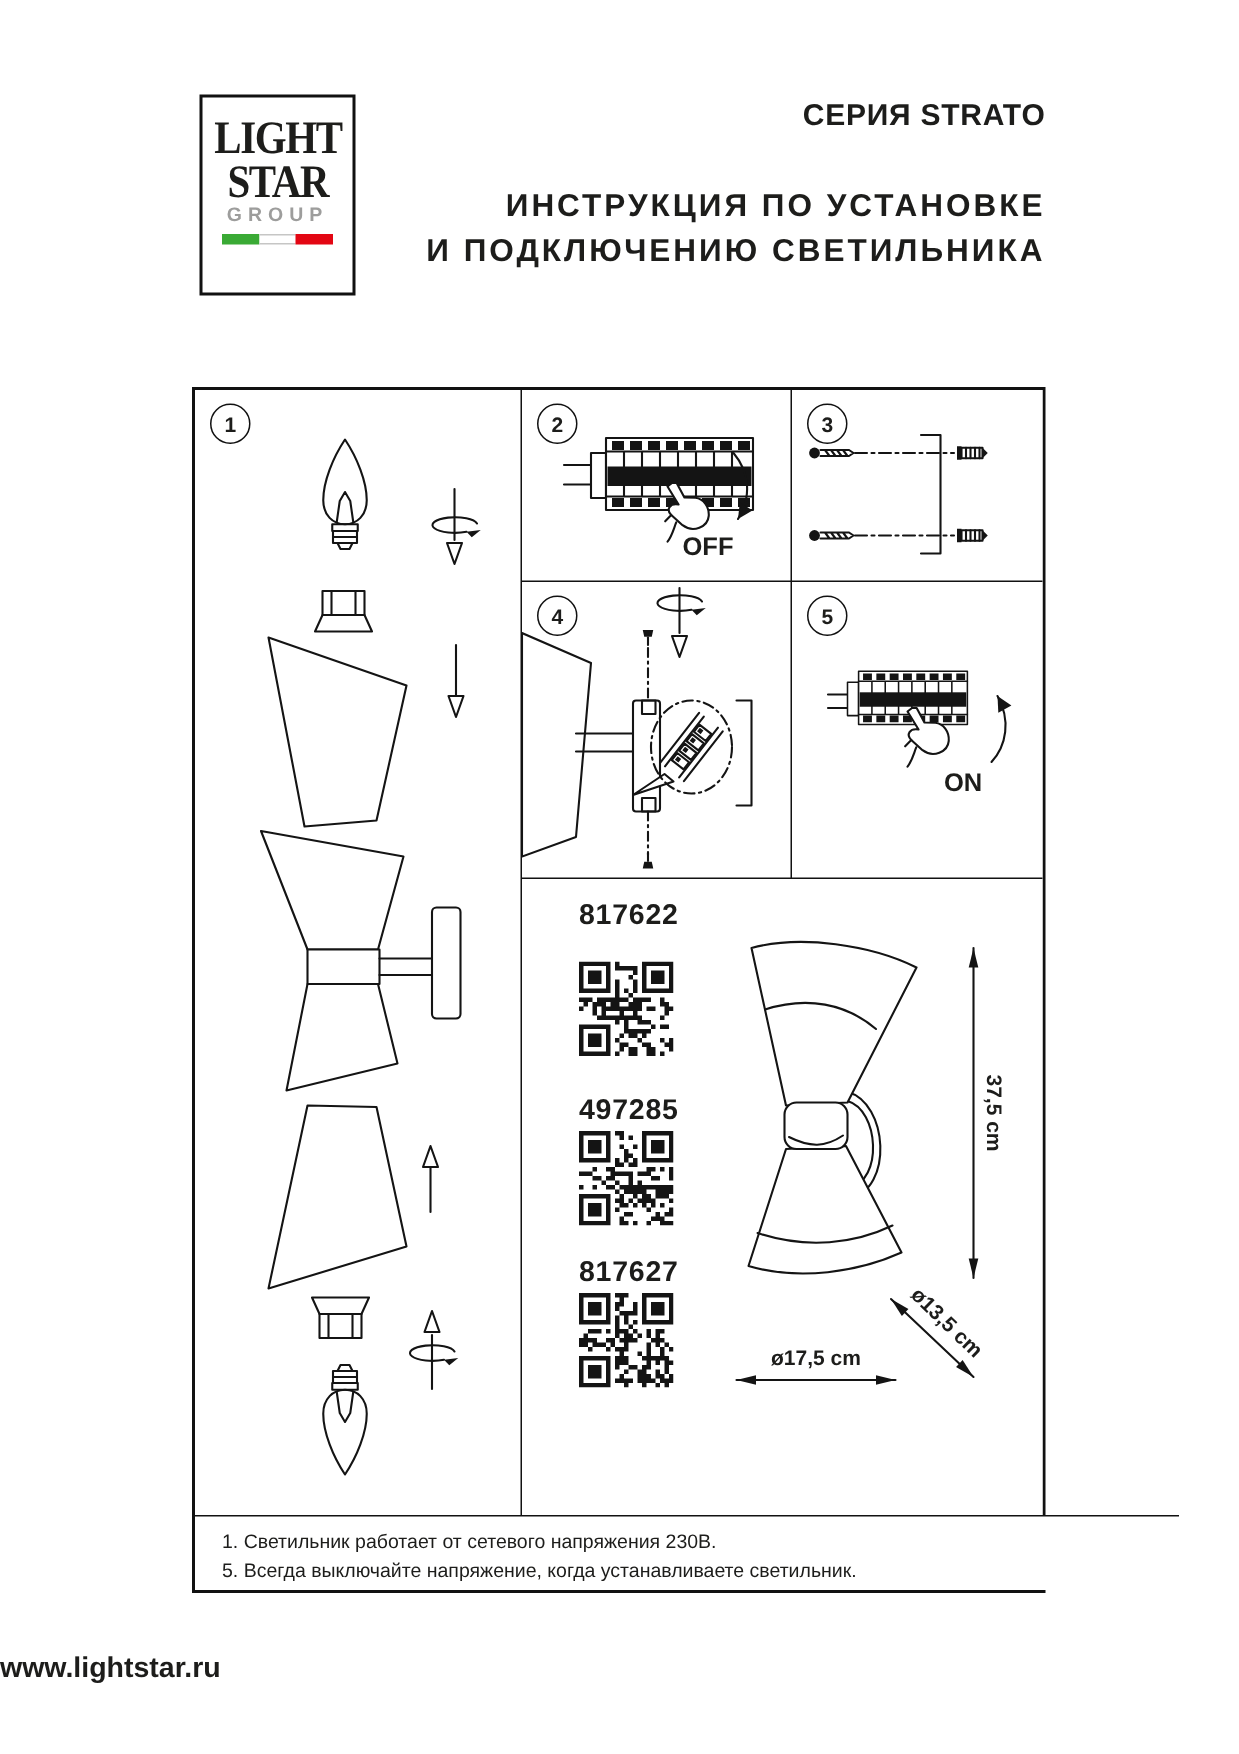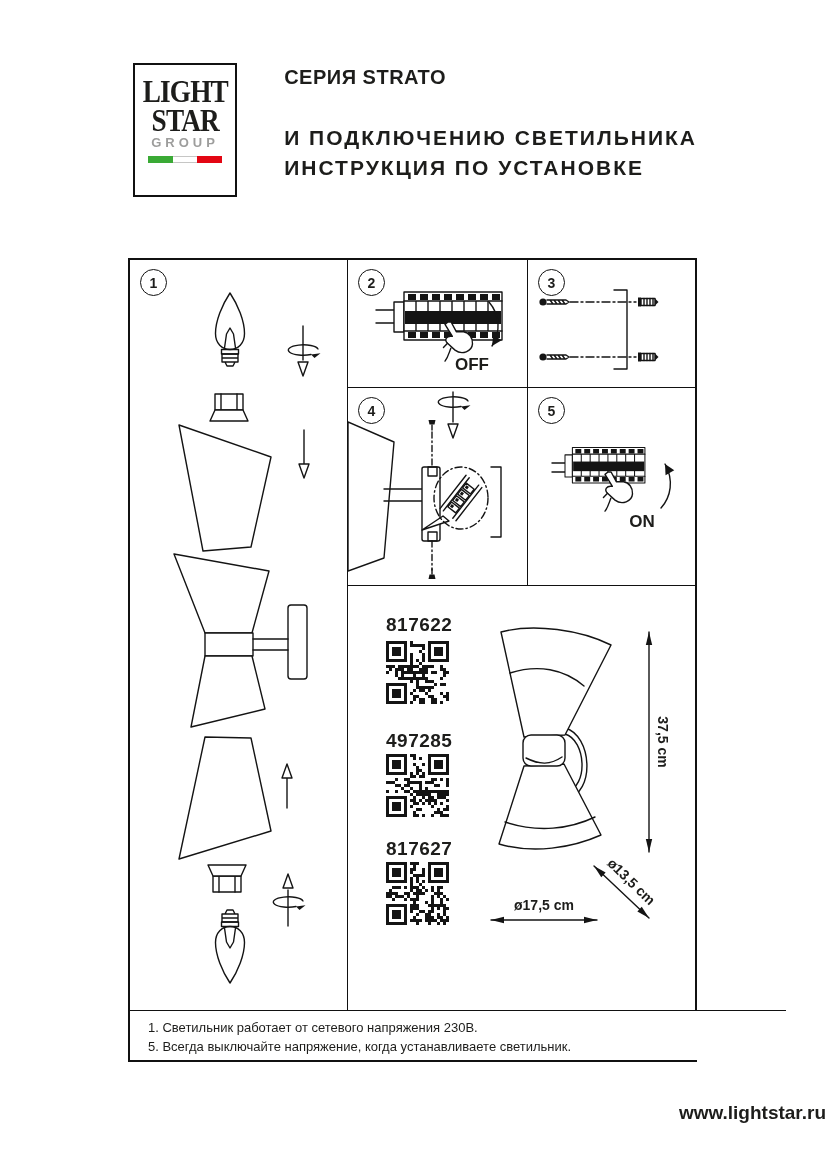--- a/index.html
+++ b/index.html
@@ -11,21 +11,21 @@
         box-sizing:border-box;display:flex;flex-direction:column;align-items:center;padding-top:13px;}
   .logo .w{font-family:"Liberation Serif",serif;font-weight:bold;font-size:31px;line-height:0.92;
            letter-spacing:-1px;transform:scaleX(0.88);color:#1d1d1b;}
   .logo .grp{margin-top:0;font-size:13px;letter-spacing:4px;color:#9d9d9c;font-weight:bold;}
   .logo .flag{margin-top:6px;width:74px;height:7px;display:flex;}
   .logo .flag div{flex:1;height:100%;box-sizing:border-box;}
   .flag .g{background:#3aaa35;}
   .flag .w2{background:#fff;border:1px solid #c6c6c5;border-left:none;border-right:none;}
   .flag .r{background:#e30613;}
 
-  .titleblock{position:absolute;right:129px;top:62px;text-align:left;}
+  .titleblock{position:absolute;right:129px;top:62px;text-align:right;}
   .titleblock .l1{font-size:20px;font-weight:bold;line-height:30px;letter-spacing:0.5px;}
   .titleblock .inst{margin-top:31px;font-size:21px;font-weight:bold;line-height:30px;letter-spacing:2px;}
 
   
   .tbl{position:absolute;left:128px;top:258px;width:569px;height:804px;border:2px solid #111;box-sizing:border-box;background:#fff;}
   .panel{position:absolute;box-sizing:border-box;background:#fff;}
   .p1{left:0;top:0;width:218px;height:750px;border-right:1.5px solid #111;}
   .p2{left:218px;top:0;width:180px;height:128px;border-right:1.5px solid #111;border-bottom:1.5px solid #111;}
   .p3{left:398px;top:0;width:167px;height:128px;border-bottom:1.5px solid #111;}
   .p4{left:218px;top:128px;width:180px;height:198px;border-right:1.5px solid #111;border-bottom:1.5px solid #111;}
@@ -33,21 +33,21 @@
   .p6{left:218px;top:326px;width:347px;height:424px;}
   .notes{left:0;top:750px;width:656px;height:50px;border-top:1.5px solid #111;padding:7px 0 0 18px;font-size:13px;line-height:19px;}
 
   .stepnum{position:absolute;left:10px;top:9px;width:25px;height:25px;border:1.5px solid #111;border-radius:50%;
            font-size:14px;font-weight:bold;display:flex;align-items:center;justify-content:center;background:#fff;z-index:2;}
   .panel svg{position:absolute;left:0;top:0;}
 
   .article{position:absolute;font-size:19px;font-weight:bold;letter-spacing:0.5px;}
   .qr{position:absolute;width:63px;height:63px;}
 
-  .footer{position:absolute;left:0;top:1102px;width:826px;text-align:right;font-size:19px;font-weight:bold;}
+  .footer{position:absolute;left:0;top:1102px;width:826px;text-align:left;font-size:19px;font-weight:bold;}
 
   svg .ln{stroke:#141414;stroke-width:1.4;fill:none;stroke-linejoin:round;stroke-linecap:round;}
   svg .fw{stroke:#141414;stroke-width:1.4;fill:#fff;stroke-linejoin:round;}
   svg .fb{fill:#141414;stroke:none;}
   svg text{font-family:"Liberation Sans",sans-serif;fill:#1d1d1b;}
 </style>
 </head>
 <body>
 
 <div class="sheet">
@@ -102,22 +102,22 @@
     <div class="flag">
       <div class="g"></div>
         <div class="w2"></div>
         <div class="r"></div>
     </div>
   </div>
 
   <div class="titleblock">
     <div class="l1">СЕРИЯ STRATO</div>
     <div class="inst">
+      <div>ИНСТРУКЦИЯ ПО УСТАНОВКЕ</div>
       <div>И ПОДКЛЮЧЕНИЮ СВЕТИЛЬНИКА</div>
-      <div>ИНСТРУКЦИЯ ПО УСТАНОВКЕ</div>
     </div>
   </div>
 
   <div class="tbl">
 
     <div class="panel p1">
       <div class="stepnum">1</div>
       <svg width="216" height="748" viewBox="0 0 216 748">
         <use href="#bulb" transform="translate(100,85)"></use>
         <g>
@@ -242,21 +242,21 @@
         </g>
         <g>
           <line class="ln" x1="246" y1="280" x2="301" y2="332" marker-start="url(#dimarrow)" marker-end="url(#dimarrow)"></line>
           <text x="280" y="299" transform="rotate(44 280 299)" text-anchor="middle" font-size="14" font-weight="bold">ø13,5 cm</text>
         </g>
         <g>
           <line class="ln" x1="143" y1="334" x2="249" y2="334" marker-start="url(#dimarrow)" marker-end="url(#dimarrow)"></line>
           <text x="196" y="324" text-anchor="middle" font-size="14" font-weight="bold">ø17,5 cm</text>
         </g>
       </svg>
-      <div class="article" style="left:38px;top:28px">817622</div>
+      <div class="article" style="left:38px;top:14px">817622</div>
       <div class="qr" style="left:38px;top:55px">
           <svg width="63" height="63" viewBox="0 0 63 63">
             <path d="M24,0h3v3h-3zM24,3h3v3h-3zM27,3h3v3h-3zM30,3h3v3h-3zM33,3h3v3h-3zM36,3h3v3h-3zM36,6h3v3h-3zM33,9h3v3h-3zM24,12h3v3h-3zM36,12h3v3h-3zM24,15h3v3h-3zM36,15h3v3h-3zM24,18h3v3h-3zM30,18h3v3h-3zM36,18h3v3h-3zM24,21h3v3h-3zM33,21h3v3h-3zM0,24h3v3h-3zM3,24h3v3h-3zM6,24h3v3h-3zM12,24h3v3h-3zM15,24h3v3h-3zM18,24h3v3h-3zM21,24h3v3h-3zM24,24h3v3h-3zM27,24h3v3h-3zM30,24h3v3h-3zM36,24h3v3h-3zM39,24h3v3h-3zM42,24h3v3h-3zM45,24h3v3h-3zM54,24h3v3h-3zM3,27h3v3h-3zM9,27h3v3h-3zM12,27h3v3h-3zM15,27h3v3h-3zM21,27h3v3h-3zM24,27h3v3h-3zM33,27h3v3h-3zM36,27h3v3h-3zM39,27h3v3h-3zM54,27h3v3h-3zM57,27h3v3h-3zM0,30h3v3h-3zM9,30h3v3h-3zM15,30h3v3h-3zM18,30h3v3h-3zM21,30h3v3h-3zM24,30h3v3h-3zM27,30h3v3h-3zM30,30h3v3h-3zM33,30h3v3h-3zM36,30h3v3h-3zM39,30h3v3h-3zM45,30h3v3h-3zM48,30h3v3h-3zM57,30h3v3h-3zM60,30h3v3h-3zM9,33h3v3h-3zM15,33h3v3h-3zM27,33h3v3h-3zM36,33h3v3h-3zM57,33h3v3h-3zM12,36h3v3h-3zM15,36h3v3h-3zM18,36h3v3h-3zM21,36h3v3h-3zM24,36h3v3h-3zM27,36h3v3h-3zM30,36h3v3h-3zM33,36h3v3h-3zM36,36h3v3h-3zM39,36h3v3h-3zM54,36h3v3h-3zM24,39h3v3h-3zM30,39h3v3h-3zM39,39h3v3h-3zM42,39h3v3h-3zM45,39h3v3h-3zM30,42h3v3h-3zM48,42h3v3h-3zM54,42h3v3h-3zM57,42h3v3h-3zM30,45h3v3h-3zM33,45h3v3h-3zM36,45h3v3h-3zM39,45h3v3h-3zM42,45h3v3h-3zM45,45h3v3h-3zM27,48h3v3h-3zM33,48h3v3h-3zM36,48h3v3h-3zM42,48h3v3h-3zM24,51h3v3h-3zM39,51h3v3h-3zM54,51h3v3h-3zM60,51h3v3h-3zM27,54h3v3h-3zM30,54h3v3h-3zM42,54h3v3h-3zM45,54h3v3h-3zM57,54h3v3h-3zM60,54h3v3h-3zM27,57h3v3h-3zM33,57h3v3h-3zM36,57h3v3h-3zM45,57h3v3h-3zM48,57h3v3h-3zM60,57h3v3h-3zM24,60h3v3h-3zM33,60h3v3h-3zM36,60h3v3h-3zM45,60h3v3h-3zM48,60h3v3h-3zM54,60h3v3h-3zM0,0h3v3h-3zM3,0h3v3h-3zM6,0h3v3h-3zM9,0h3v3h-3zM12,0h3v3h-3zM15,0h3v3h-3zM18,0h3v3h-3zM0,3h3v3h-3zM18,3h3v3h-3zM0,6h3v3h-3zM6,6h3v3h-3zM9,6h3v3h-3zM12,6h3v3h-3zM18,6h3v3h-3zM0,9h3v3h-3zM6,9h3v3h-3zM9,9h3v3h-3zM12,9h3v3h-3zM18,9h3v3h-3zM0,12h3v3h-3zM6,12h3v3h-3zM9,12h3v3h-3zM12,12h3v3h-3zM18,12h3v3h-3zM0,15h3v3h-3zM18,15h3v3h-3zM0,18h3v3h-3zM3,18h3v3h-3zM6,18h3v3h-3zM9,18h3v3h-3zM12,18h3v3h-3zM15,18h3v3h-3zM18,18h3v3h-3zM42,0h3v3h-3zM45,0h3v3h-3zM48,0h3v3h-3zM51,0h3v3h-3zM54,0h3v3h-3zM57,0h3v3h-3zM60,0h3v3h-3zM42,3h3v3h-3zM60,3h3v3h-3zM42,6h3v3h-3zM48,6h3v3h-3zM51,6h3v3h-3zM54,6h3v3h-3zM60,6h3v3h-3zM42,9h3v3h-3zM48,9h3v3h-3zM51,9h3v3h-3zM54,9h3v3h-3zM60,9h3v3h-3zM42,12h3v3h-3zM48,12h3v3h-3zM51,12h3v3h-3zM54,12h3v3h-3zM60,12h3v3h-3zM42,15h3v3h-3zM60,15h3v3h-3zM42,18h3v3h-3zM45,18h3v3h-3zM48,18h3v3h-3zM51,18h3v3h-3zM54,18h3v3h-3zM57,18h3v3h-3zM60,18h3v3h-3zM0,42h3v3h-3zM3,42h3v3h-3zM6,42h3v3h-3zM9,42h3v3h-3zM12,42h3v3h-3zM15,42h3v3h-3zM18,42h3v3h-3zM0,45h3v3h-3zM18,45h3v3h-3zM0,48h3v3h-3zM6,48h3v3h-3zM9,48h3v3h-3zM12,48h3v3h-3zM18,48h3v3h-3zM0,51h3v3h-3zM6,51h3v3h-3zM9,51h3v3h-3zM12,51h3v3h-3zM18,51h3v3h-3zM0,54h3v3h-3zM6,54h3v3h-3zM9,54h3v3h-3zM12,54h3v3h-3zM18,54h3v3h-3zM0,57h3v3h-3zM18,57h3v3h-3zM0,60h3v3h-3zM3,60h3v3h-3zM6,60h3v3h-3zM9,60h3v3h-3zM12,60h3v3h-3zM15,60h3v3h-3zM18,60h3v3h-3z" fill="#141414"></path>
           </svg>
         </div>
       <div class="article" style="left:38px;top:144px">497285</div>
       <div class="qr" style="left:38px;top:168px">
           <svg width="63" height="63" viewBox="0 0 63 63">
             <path d="M24,0h3v3h-3zM27,0h3v3h-3zM27,3h3v3h-3zM33,3h3v3h-3zM27,9h3v3h-3zM36,9h3v3h-3zM30,12h3v3h-3zM30,15h3v3h-3zM33,15h3v3h-3zM24,18h3v3h-3zM30,18h3v3h-3zM36,18h3v3h-3zM24,21h3v3h-3zM27,21h3v3h-3zM33,21h3v3h-3zM36,21h3v3h-3zM9,24h3v3h-3zM18,24h3v3h-3zM21,24h3v3h-3zM45,24h3v3h-3zM48,24h3v3h-3zM54,24h3v3h-3zM60,24h3v3h-3zM0,27h3v3h-3zM3,27h3v3h-3zM6,27h3v3h-3zM21,27h3v3h-3zM24,27h3v3h-3zM27,27h3v3h-3zM30,27h3v3h-3zM33,27h3v3h-3zM39,27h3v3h-3zM42,27h3v3h-3zM45,27h3v3h-3zM60,27h3v3h-3zM9,30h3v3h-3zM12,30h3v3h-3zM18,30h3v3h-3zM21,30h3v3h-3zM33,30h3v3h-3zM48,30h3v3h-3zM51,30h3v3h-3zM60,30h3v3h-3zM15,33h3v3h-3zM24,33h3v3h-3zM33,33h3v3h-3zM39,33h3v3h-3zM0,36h3v3h-3zM9,36h3v3h-3zM18,36h3v3h-3zM21,36h3v3h-3zM27,36h3v3h-3zM30,36h3v3h-3zM33,36h3v3h-3zM36,36h3v3h-3zM39,36h3v3h-3zM42,36h3v3h-3zM45,36h3v3h-3zM48,36h3v3h-3zM51,36h3v3h-3zM54,36h3v3h-3zM57,36h3v3h-3zM60,36h3v3h-3zM24,39h3v3h-3zM30,39h3v3h-3zM33,39h3v3h-3zM36,39h3v3h-3zM39,39h3v3h-3zM42,39h3v3h-3zM51,39h3v3h-3zM54,39h3v3h-3zM57,39h3v3h-3zM60,39h3v3h-3zM27,42h3v3h-3zM36,42h3v3h-3zM42,42h3v3h-3zM45,42h3v3h-3zM51,42h3v3h-3zM54,42h3v3h-3zM57,42h3v3h-3zM24,45h3v3h-3zM27,45h3v3h-3zM33,45h3v3h-3zM39,45h3v3h-3zM42,45h3v3h-3zM45,45h3v3h-3zM48,45h3v3h-3zM60,45h3v3h-3zM27,48h3v3h-3zM30,48h3v3h-3zM36,48h3v3h-3zM42,48h3v3h-3zM48,48h3v3h-3zM54,48h3v3h-3zM24,51h3v3h-3zM45,51h3v3h-3zM60,51h3v3h-3zM30,54h3v3h-3zM33,54h3v3h-3zM51,54h3v3h-3zM57,54h3v3h-3zM60,54h3v3h-3zM27,57h3v3h-3zM48,57h3v3h-3zM51,57h3v3h-3zM54,57h3v3h-3zM27,60h3v3h-3zM30,60h3v3h-3zM36,60h3v3h-3zM45,60h3v3h-3zM54,60h3v3h-3zM57,60h3v3h-3zM60,60h3v3h-3zM0,0h3v3h-3zM3,0h3v3h-3zM6,0h3v3h-3zM9,0h3v3h-3zM12,0h3v3h-3zM15,0h3v3h-3zM18,0h3v3h-3zM0,3h3v3h-3zM18,3h3v3h-3zM0,6h3v3h-3zM6,6h3v3h-3zM9,6h3v3h-3zM12,6h3v3h-3zM18,6h3v3h-3zM0,9h3v3h-3zM6,9h3v3h-3zM9,9h3v3h-3zM12,9h3v3h-3zM18,9h3v3h-3zM0,12h3v3h-3zM6,12h3v3h-3zM9,12h3v3h-3zM12,12h3v3h-3zM18,12h3v3h-3zM0,15h3v3h-3zM18,15h3v3h-3zM0,18h3v3h-3zM3,18h3v3h-3zM6,18h3v3h-3zM9,18h3v3h-3zM12,18h3v3h-3zM15,18h3v3h-3zM18,18h3v3h-3zM42,0h3v3h-3zM45,0h3v3h-3zM48,0h3v3h-3zM51,0h3v3h-3zM54,0h3v3h-3zM57,0h3v3h-3zM60,0h3v3h-3zM42,3h3v3h-3zM60,3h3v3h-3zM42,6h3v3h-3zM48,6h3v3h-3zM51,6h3v3h-3zM54,6h3v3h-3zM60,6h3v3h-3zM42,9h3v3h-3zM48,9h3v3h-3zM51,9h3v3h-3zM54,9h3v3h-3zM60,9h3v3h-3zM42,12h3v3h-3zM48,12h3v3h-3zM51,12h3v3h-3zM54,12h3v3h-3zM60,12h3v3h-3zM42,15h3v3h-3zM60,15h3v3h-3zM42,18h3v3h-3zM45,18h3v3h-3zM48,18h3v3h-3zM51,18h3v3h-3zM54,18h3v3h-3zM57,18h3v3h-3zM60,18h3v3h-3zM0,42h3v3h-3zM3,42h3v3h-3zM6,42h3v3h-3zM9,42h3v3h-3zM12,42h3v3h-3zM15,42h3v3h-3zM18,42h3v3h-3zM0,45h3v3h-3zM18,45h3v3h-3zM0,48h3v3h-3zM6,48h3v3h-3zM9,48h3v3h-3zM12,48h3v3h-3zM18,48h3v3h-3zM0,51h3v3h-3zM6,51h3v3h-3zM9,51h3v3h-3zM12,51h3v3h-3zM18,51h3v3h-3zM0,54h3v3h-3zM6,54h3v3h-3zM9,54h3v3h-3zM12,54h3v3h-3zM18,54h3v3h-3zM0,57h3v3h-3zM18,57h3v3h-3zM0,60h3v3h-3zM3,60h3v3h-3zM6,60h3v3h-3zM9,60h3v3h-3zM12,60h3v3h-3zM15,60h3v3h-3zM18,60h3v3h-3z" fill="#141414"></path>
           </svg>

